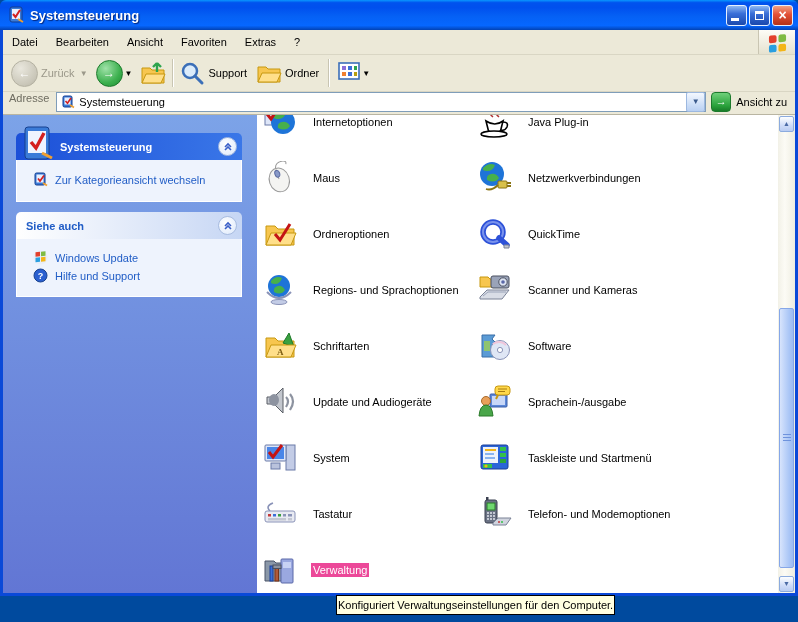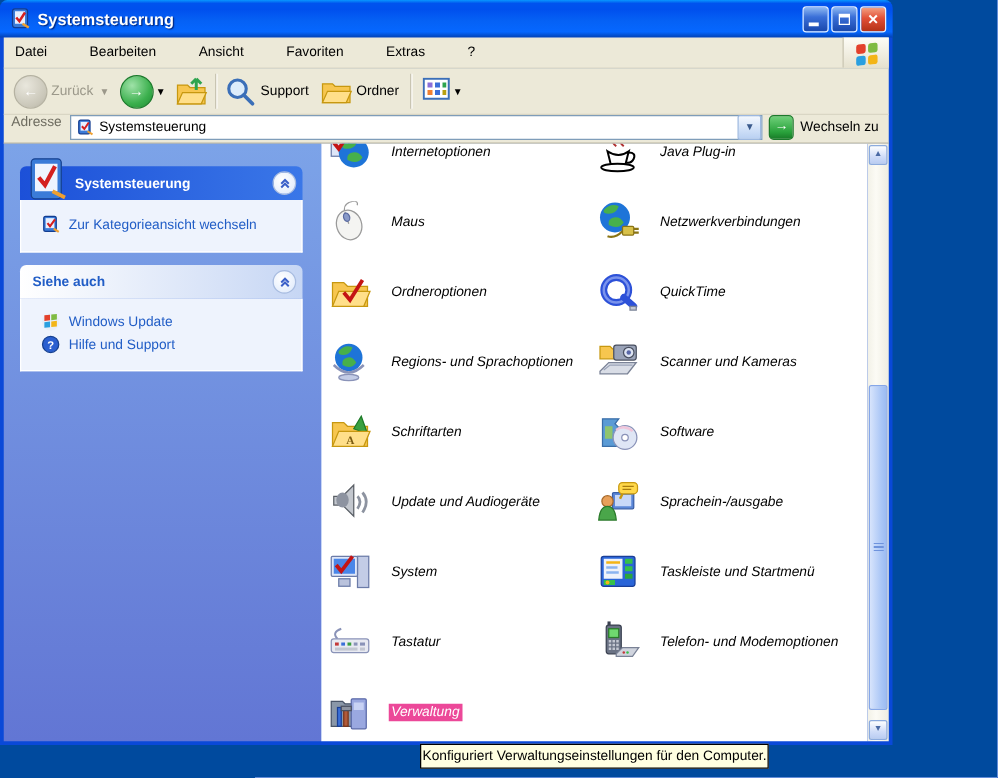--- a/index.html
+++ b/index.html
@@ -1,35 +1,35 @@
 <!DOCTYPE html>
 <html><head>
 <meta charset="utf-8">
 <style>
   html,body{margin:0;padding:0;}
   body{font-family:"Liberation Sans",sans-serif;}
   .screen{position:relative;width:798px;height:622px;background:#004a9e;overflow:hidden;}
-  .window{position:absolute;left:0;top:0;width:714px;height:596px;background:#0a49d8;border-radius:7px 7px 0 0;}
+  .window{position:absolute;left:0;top:0;width:798px;height:596px;background:#0a49d8;border-radius:7px 7px 0 0;}
   .chrome{margin:0 3px;position:relative;}
 
   
   .titlebar{height:30px;border-radius:6px 6px 0 0;display:flex;align-items:center;padding:0 5px;
     background:linear-gradient(180deg,#0997ff 0%,#0053ee 9%,#0050ee 25%,#0561f5 55%,#0667ff 85%,#0242b4 100%);}
   .title-icon{width:18px;height:18px;margin:0 5px 0 2px;display:inline-block;}
   .title-text{color:#fff;font-weight:bold;font-size:13px;text-shadow:1px 1px 1px #00257c;flex:1;}
   .winbtns{display:flex;gap:2px;}
   .wbtn{width:21px;height:21px;border-radius:3px;border:1px solid #e6f0ff;position:relative;padding:0;cursor:default;
     background:linear-gradient(180deg,#8db8f2 0%,#3a6fd8 40%,#1c4bb0 95%);}
   .wbtn.close{background:linear-gradient(180deg,#f3a183 0%,#e25037 45%,#b8341a 95%);}
   .g-min{position:absolute;left:4px;bottom:4px;width:8px;height:3px;background:#fff;}
   .g-max{position:absolute;left:5px;top:5px;width:9px;height:9px;border:1px solid #fff;border-top-width:3px;box-sizing:border-box;}
   .g-x{position:absolute;left:0;top:0;width:100%;height:100%;color:#fff;font-weight:bold;font-size:14px;line-height:19px;text-align:center;}
 
   
-  .menubar{height:25px;background:#ece9d8;display:flex;align-items:center;border-bottom:1px solid #d9d6c4;box-sizing:border-box;gap:16px;}
+  .menubar{height:25px;background:#ece9d8;display:flex;align-items:center;border-bottom:1px solid #d9d6c4;box-sizing:border-box;}
   .menu-item{font-size:11px;color:#000;padding:4px 9px;}
   .menubar-spacer{flex:1;}
   .menubar-logo{width:36px;height:24px;border-left:1px solid #c9c5b2;display:flex;align-items:center;justify-content:center;
     background:linear-gradient(180deg,#fdfcf6,#e6e2cf);}
 
   
   .toolbar{height:37px;background:#ece9d8;display:flex;align-items:center;border-bottom:1px solid #d9d6c4;box-sizing:border-box;padding-left:8px;}
   .tb-group{display:flex;align-items:center;}
   .tb-label{font-size:11px;margin:0 3px;}
   .tb-label.disabled{color:#9b988a;}
@@ -76,21 +76,21 @@
   .side-link{display:flex;align-items:center;font-size:11px;color:#215dc6;margin:3px 4px;}
   .side-link .mini{width:15px;height:15px;margin-right:7px;flex:0 0 auto;}
   .p2{top:97px;}
   .p2 .panel-hdr{background:linear-gradient(90deg,#ffffff,#c6d6f4);}
   .p2 .hdr-text{color:#215dc6;padding-left:10px;}
   .p2 .panel-body{padding:8px 6px 10px 12px;}
 
   
   .item{position:absolute;display:flex;align-items:center;height:34px;}
   .item .ic{width:34px;height:34px;flex:0 0 auto;}
-  .item .lbl{font-size:11px;margin-left:14px;padding:1px 2px;white-space:nowrap;font-style:italic;}
+  .item .lbl{font-size:11px;margin-left:14px;padding:1px 2px;white-space:nowrap;}
   .lbl.sel{background:#ec4899;color:#fff;}
   .col-l{left:6px;}
   .col-r{left:221px;}
   .r0{top:-10px}.r1{top:46px}.r2{top:102px}.r3{top:158px}.r4{top:214px}.r5{top:270px}.r6{top:326px}.r7{top:382px}.r8{top:438px}
 
   
   .sb-btn{position:absolute;left:1px;width:15px;height:16px;border:1px solid #8cabde;border-radius:2px;box-sizing:border-box;
     background:linear-gradient(180deg,#fdfeff,#cfdcf8 60%,#b9ccf2);color:#4a6aa5;font-size:7px;text-align:center;line-height:14px;}
   .sb-up{top:1px;}
   .sb-down{bottom:1px;}
@@ -218,21 +218,21 @@
               <rect x="3.5" y="2.5" width="6" height="7" fill="#e8f0ff"></rect>
               <path d="M4.5 6 l2 2.2 L10 3" stroke="#d42020" stroke-width="1.6" fill="none"></path>
               <path d="M9 10 l4 2.5" stroke="#f0a030" stroke-width="1.6"></path>
             </svg>
         </span>
         <span class="addr-value">Systemsteuerung</span>
         <span class="addr-drop">▼</span>
       </span>
       <span class="go-btn">
         <span class="go-icon">→</span>
-        <span class="go-label">Wechseln zu</span>
+        <span class="go-label">Ansicht zu</span>
       </span>
     </div>
 
     <div class="content chrome">
 
       <div class="sidebar">
         <div class="panel p1">
           <span class="p1-icon">
             <svg viewBox="0 0 38 38" width="38" height="38">
                 <rect x="7" y="2" width="24" height="32" rx="3" fill="#3a7bd8" stroke="#16408f"></rect>

